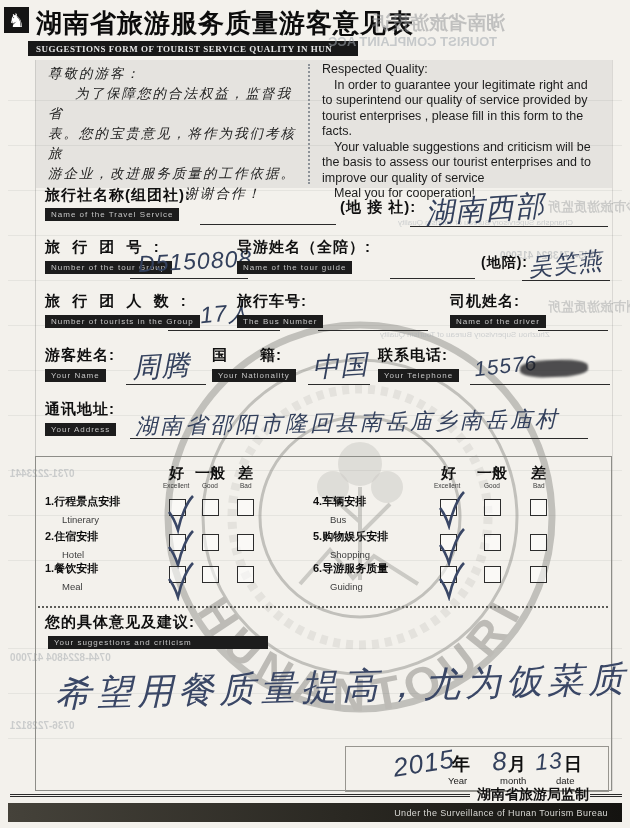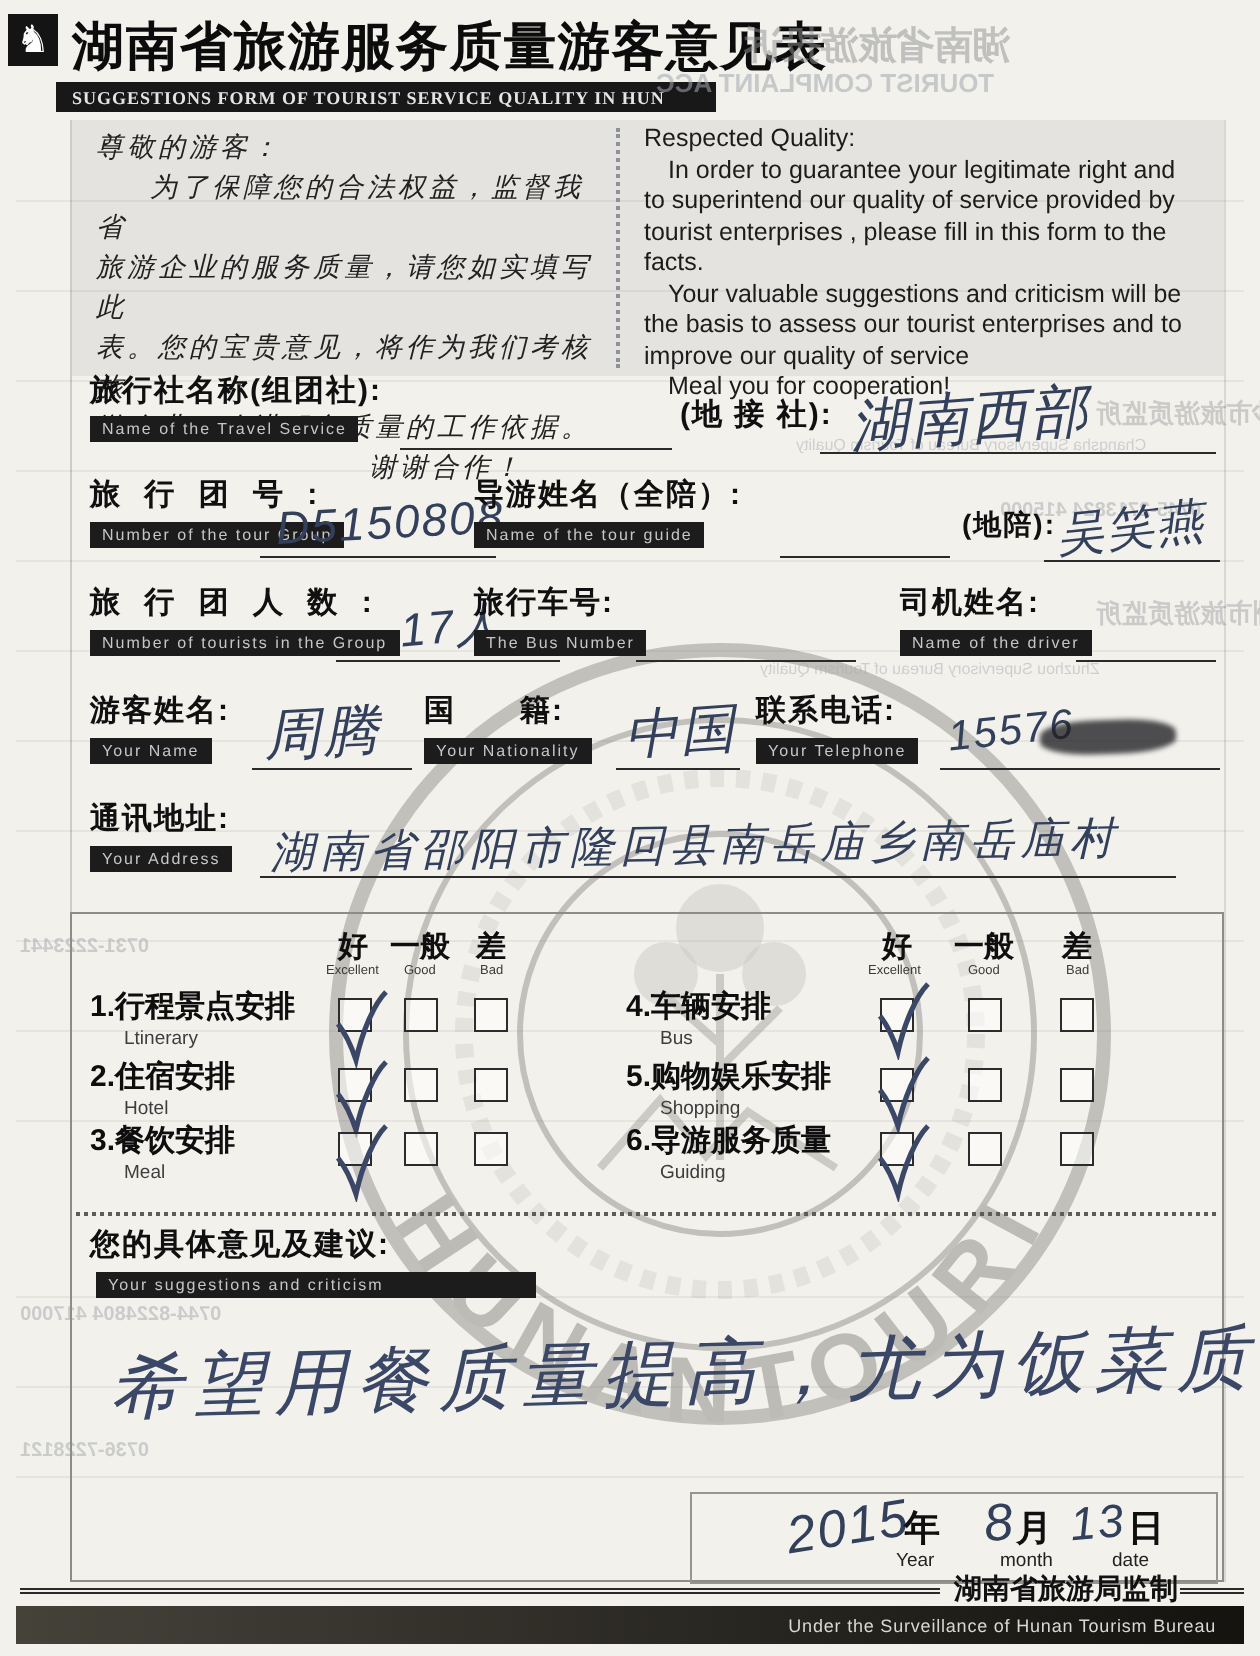--- a/index.html
+++ b/index.html
@@ -38,21 +38,21 @@
   .strip{position:absolute;background:#1c1c1c;color:#c6c6c6;font-size:8px;letter-spacing:1px;
          padding:2px 6px;white-space:nowrap;}
   .uline{position:absolute;height:0;border-bottom:1.5px solid #2a2a2a;}
   .ink{position:absolute;color:#33405c;font-style:italic;white-space:nowrap;letter-spacing:1px;}
   .redact{position:absolute;background:#1f1f22;opacity:.78;border-radius:40%;filter:blur(1.2px);
           transform:rotate(-2deg);}
   
   .ratings-box{left:35px;top:456px;width:577px;height:335px;border:1px solid #8d8d88;box-sizing:border-box;}
   .colhead{position:absolute;font-size:15px;font-weight:800;color:#0f0f0f;white-space:nowrap;}
   .colhead-en{position:absolute;font-size:6.5px;color:#3a3a3a;white-space:nowrap;}
-  .item-label{position:absolute;font-size:15px;font-weight:800;color:#0e0e0e;white-space:nowrap;}
+  .item-label{position:absolute;font-size:11px;font-weight:800;color:#0e0e0e;white-space:nowrap;}
   .item-en{position:absolute;font-size:9.5px;color:#3d3d3d;white-space:nowrap;}
   .cbox{position:absolute;width:15px;height:15px;border:1.6px solid #2c2c2c;background:rgba(255,255,255,.55);}
   .check{position:absolute;width:30px;height:40px;pointer-events:none;}
   .dotline{position:absolute;left:38px;top:606px;width:570px;border-top:2px dotted #5c5c58;}
   
   .sug-strip{left:48px;top:636px;width:208px;text-align:left;}
   .comment{font-size:36px;letter-spacing:5px;transform:rotate(-1.5deg);color:#3a4766;}
   
   .date-box{left:345px;top:746px;width:264px;height:46px;border:1px solid #97958f;box-sizing:border-box;}
   .date-cn{position:absolute;font-size:18px;font-weight:800;color:#0f0f0f;}
@@ -120,21 +120,20 @@
   <div class="bleed cn2" style="left:548px;top:298px">株洲市旅游质监所</div>
   <div class="bleed en2" style="left:380px;top:330px">Zhuzhou Supervisory Bureau of Tourism Quality</div>
 
   <div class="abs intro-band"></div>
   <div class="abs vrule" style="left:35px;top:60px;height:731px;opacity:.5"></div>
   <div class="abs vrule" style="left:612px;top:60px;height:731px;opacity:.35"></div>
 
   <div class="abs intro-cn">
     <div>尊敬的游客：</div>
     <div class="indent">为了保障您的合法权益，监督我省</div>
-    <div>旅游企业的服务质量，请您如实填写此</div>
     <div>表。您的宝贵意见，将作为我们考核旅</div>
     <div>游企业，改进服务质量的工作依据。</div>
     <div class="right">谢谢合作！</div>
   </div>
   <div class="abs intro-divider"></div>
   <div class="abs intro-en">
     <div>Respected Quality:</div>
     <div class="indent">In order to guarantee your legitimate right and</div>
     <div>to superintend our quality of service provided by</div>
     <div>tourist enterprises , please fill in this form to the</div>
@@ -225,21 +224,21 @@
 
   <div class="item-label" style="left:45px;top:529px">2.住宿安排</div>
   <div class="item-en" style="left:62px;top:549px">Hotel</div>
   <div class="cbox" style="left:169px;top:534px"></div>
   <div class="cbox" style="left:202px;top:534px"></div>
   <div class="cbox" style="left:237px;top:534px"></div>
   <svg class="check" style="left:165px;top:529px" viewBox="0 0 30 40">
       <path d="M4 18 C8 23,11 30,13 36 C16 22,22 8,28 2" stroke="#3a4766" stroke-width="2.6" fill="none"></path>
     </svg>
 
-  <div class="item-label" style="left:45px;top:561px">3.餐饮安排</div>
+  <div class="item-label" style="left:45px;top:561px">1.餐饮安排</div>
   <div class="item-en" style="left:62px;top:581px">Meal</div>
   <div class="cbox" style="left:169px;top:566px"></div>
   <div class="cbox" style="left:202px;top:566px"></div>
   <div class="cbox" style="left:237px;top:566px"></div>
   <svg class="check" style="left:165px;top:561px" viewBox="0 0 30 40">
       <path d="M4 18 C8 23,11 30,13 36 C16 22,22 8,28 2" stroke="#3a4766" stroke-width="2.6" fill="none"></path>
     </svg>
 
   <div class="item-label" style="left:313px;top:494px">4.车辆安排</div>
   <div class="item-en" style="left:330px;top:514px">Bus</div>

